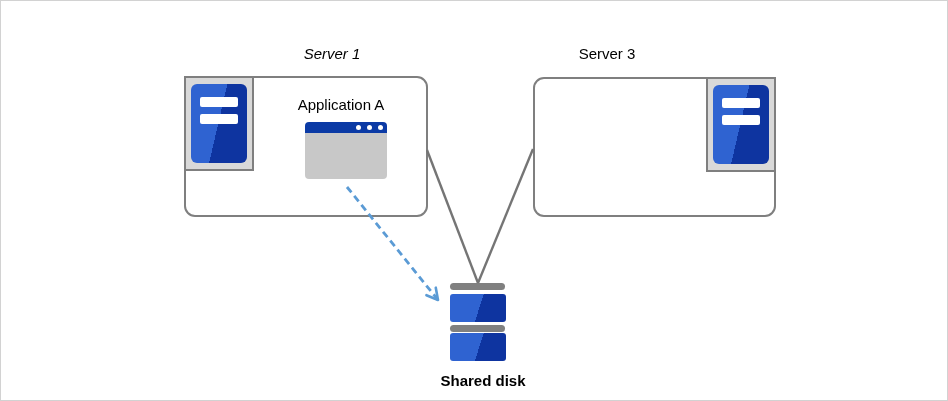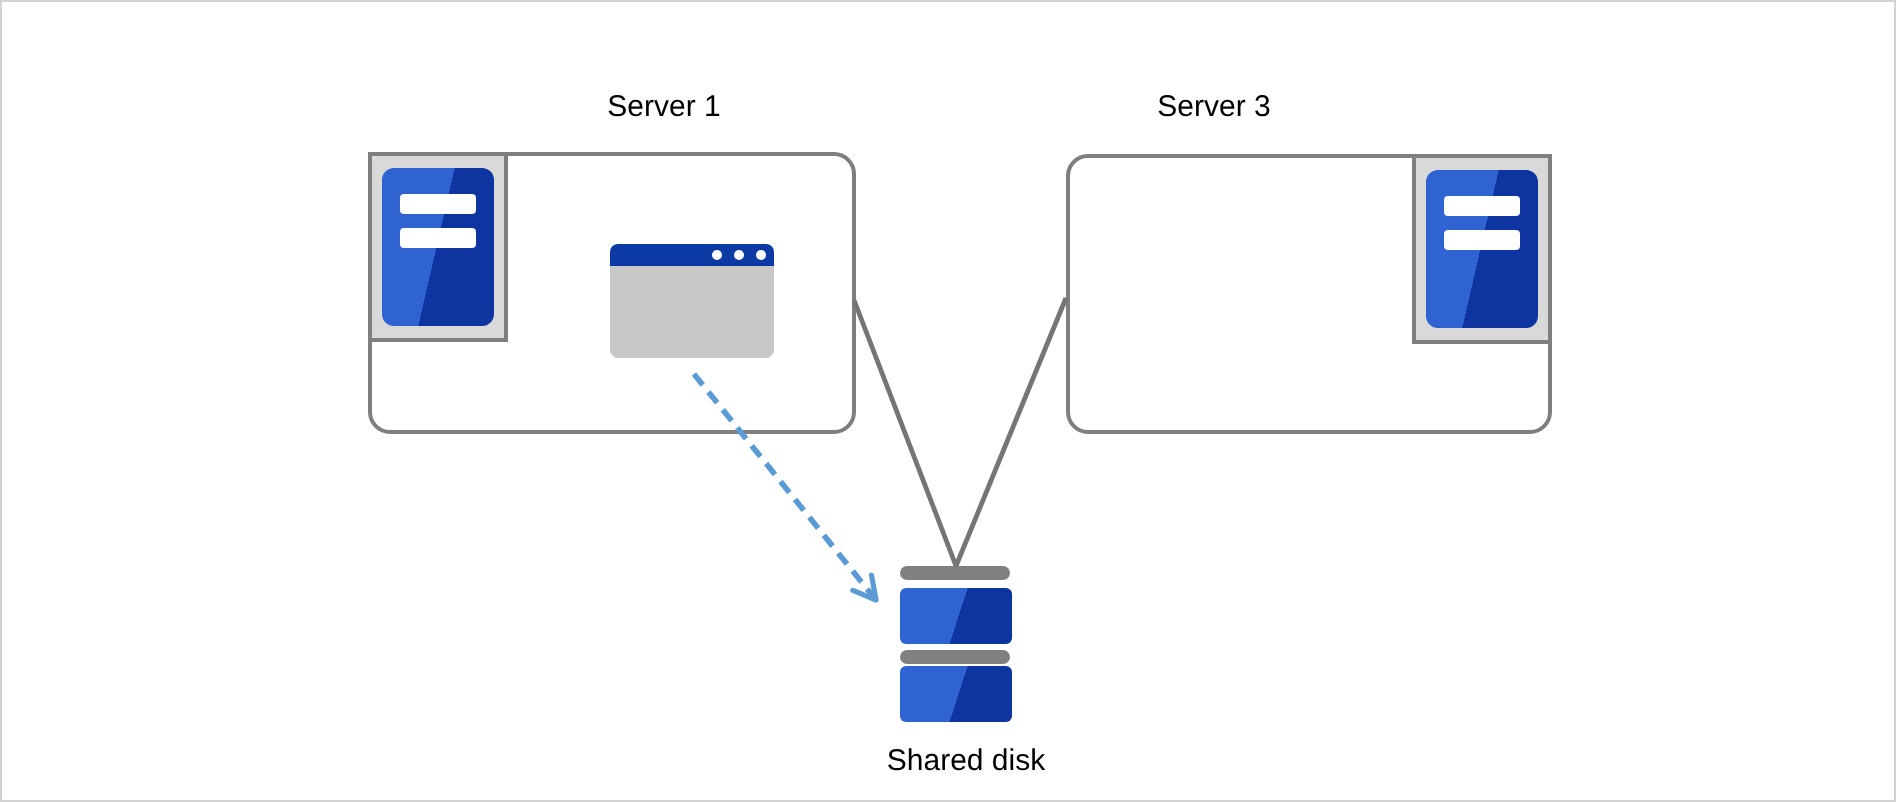--- a/index.html
+++ b/index.html
@@ -29,24 +29,24 @@
   
   .node-label {
     position: absolute;
     width: 160px;
     text-align: center;
     font-size: 15px;
     line-height: 19px;
     color: #000000;
     white-space: nowrap;
   }
-  .label-server1 { left: 251px; top: 43px; }
+  .label-server1 { left: 251px; top: 43px; font-style: italic; }
   .label-server2 { left: 526px; top: 43px; }
   .label-app     { left: 260px; top: 94px; }
-  .label-disk    { left: 402px; top: 370px; }
+  .label-disk    { left: 402px; top: 370px; font-weight: bold; }
 
   
   .icon-frame {
     position: absolute;
     width: 70px;
     height: 95px;
     background: #d9d9d9;
     border: 2px solid #7f7f7f;
     z-index: 3;
   }
@@ -155,20 +155,21 @@
       <div class="app-titlebar">
         <div class="app-dots">
           <span class="app-dot"></span>
           <span class="app-dot"></span>
           <span class="app-dot"></span>
         </div>
       </div>
       <div class="app-body"></div>
     </div>
   </div>
+  <div class="node-label label-app">Application A</div>
 
   <div class="node-label label-server2">Server 3</div>
   <div class="node-box box-server2">
     <div class="icon-frame frame-right">
       <div class="tower">
         <div class="tower-bar b1"></div>
         <div class="tower-bar b2"></div>
       </div>
     </div>
   </div>

